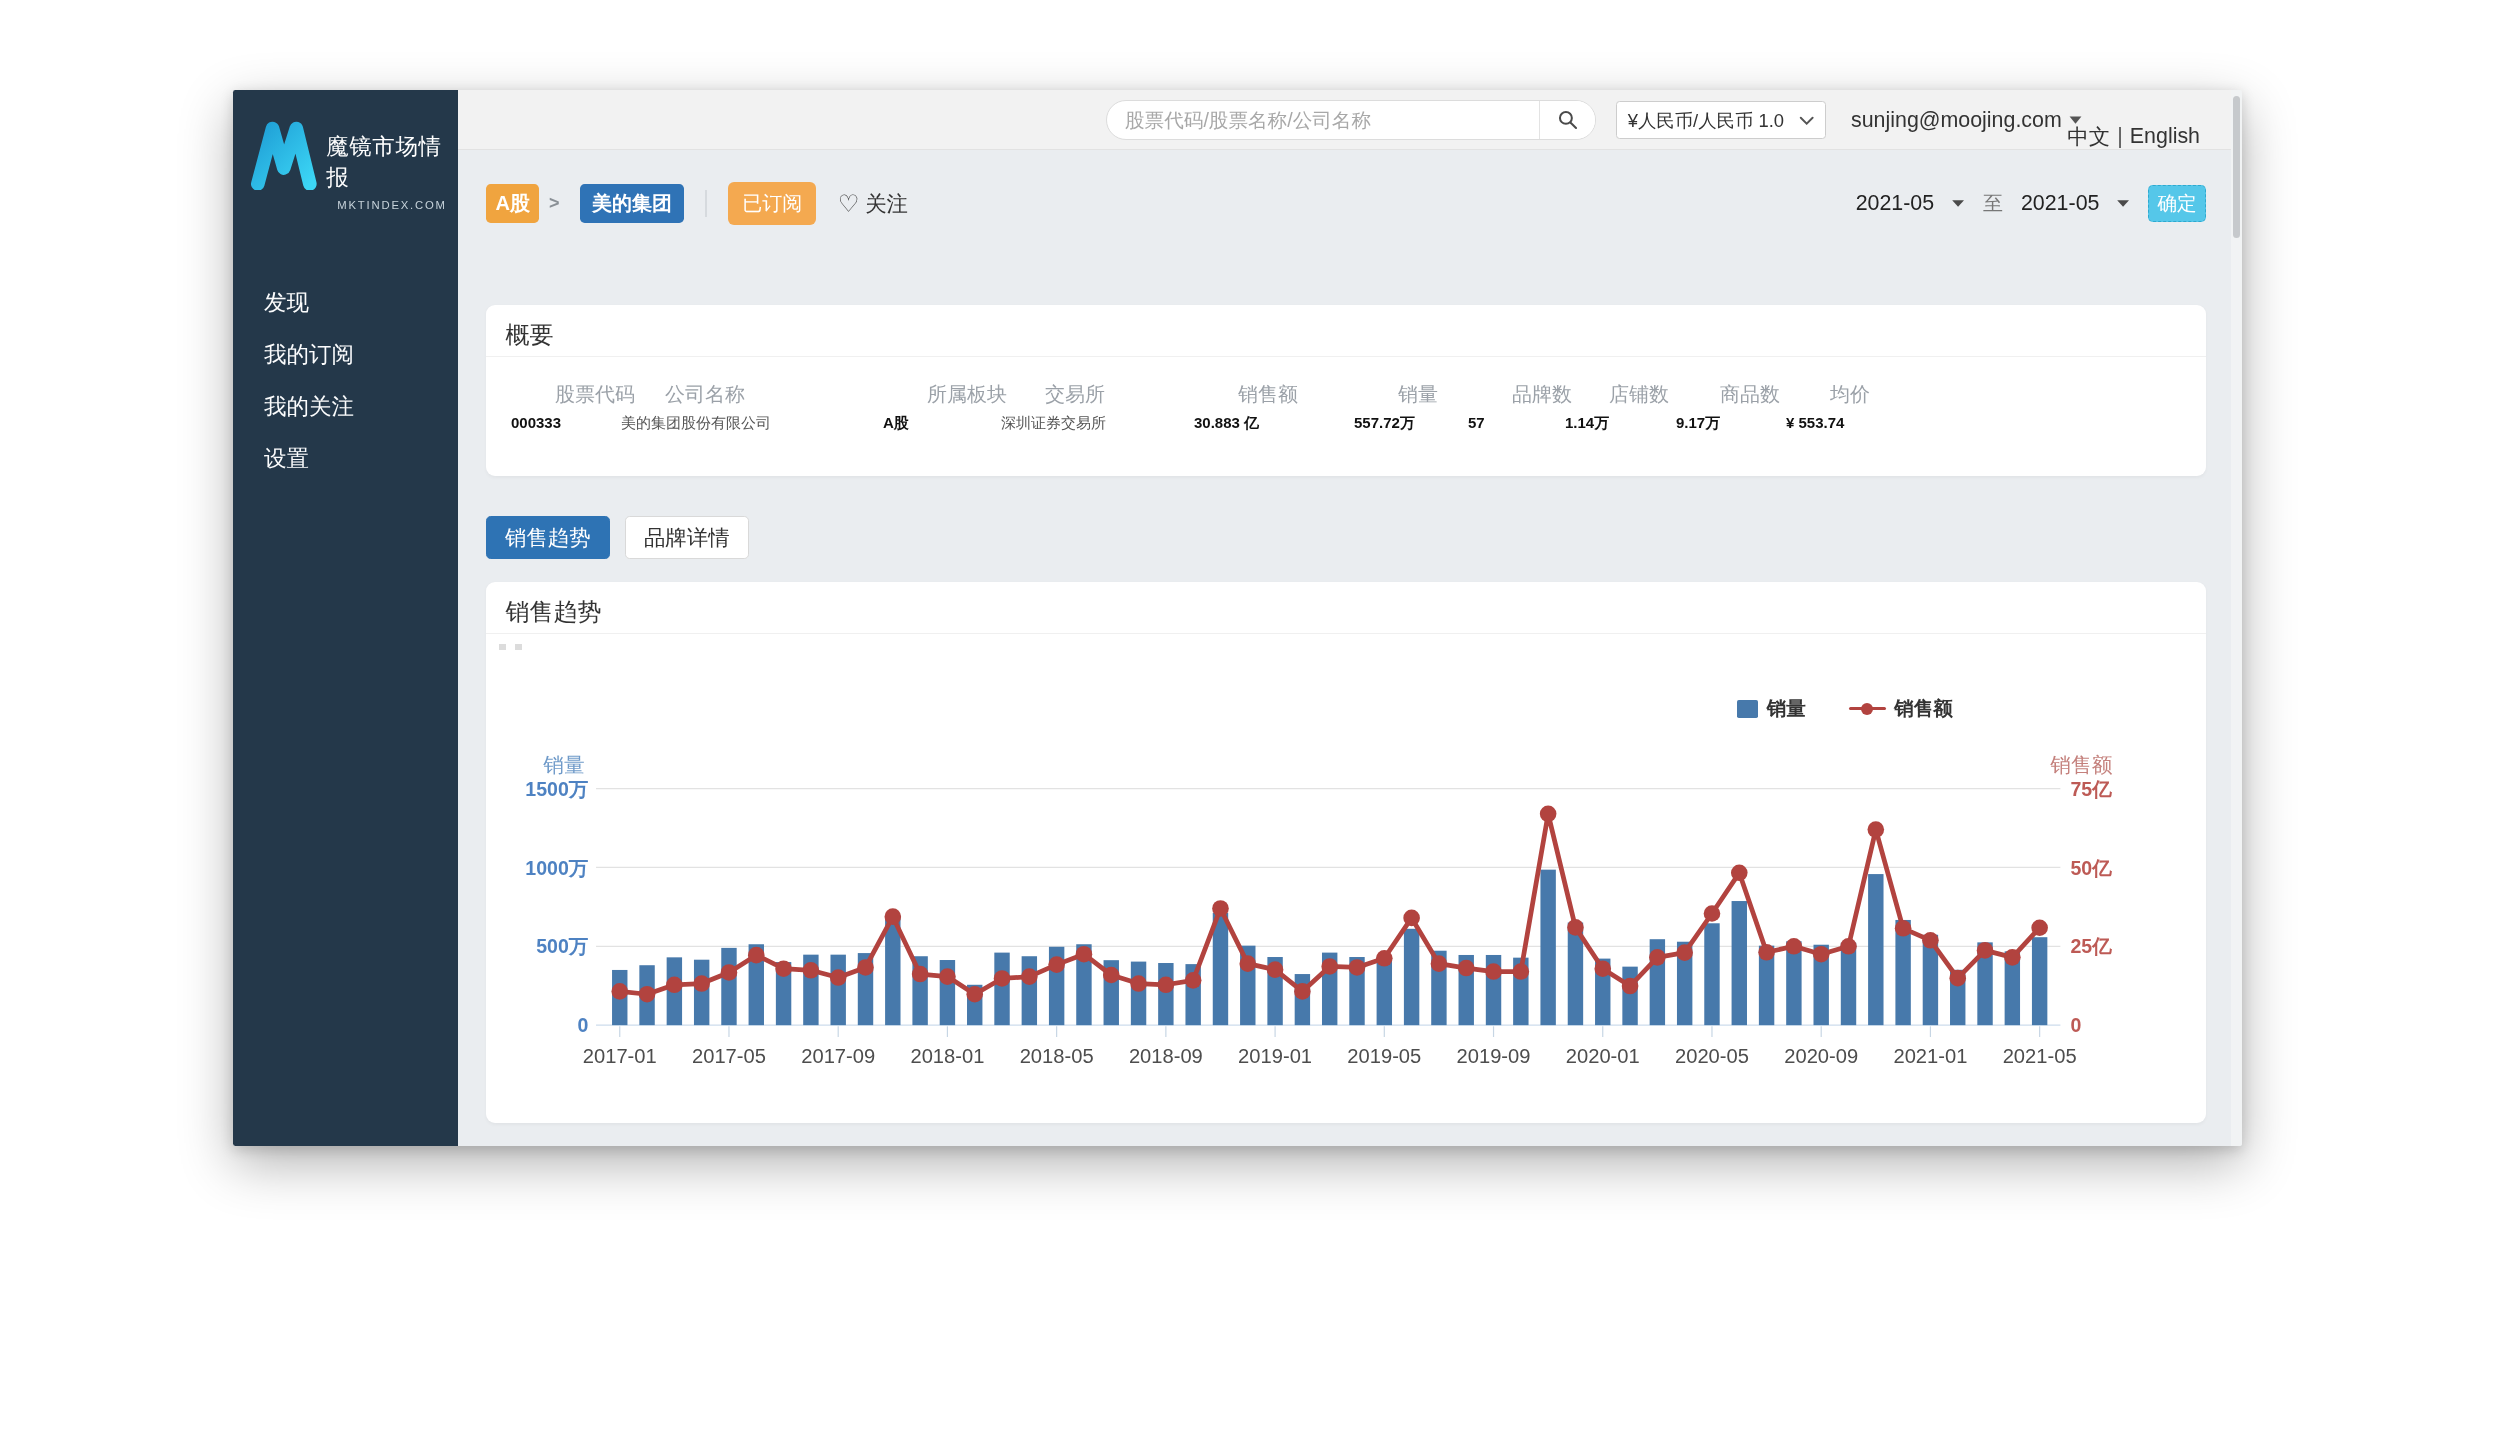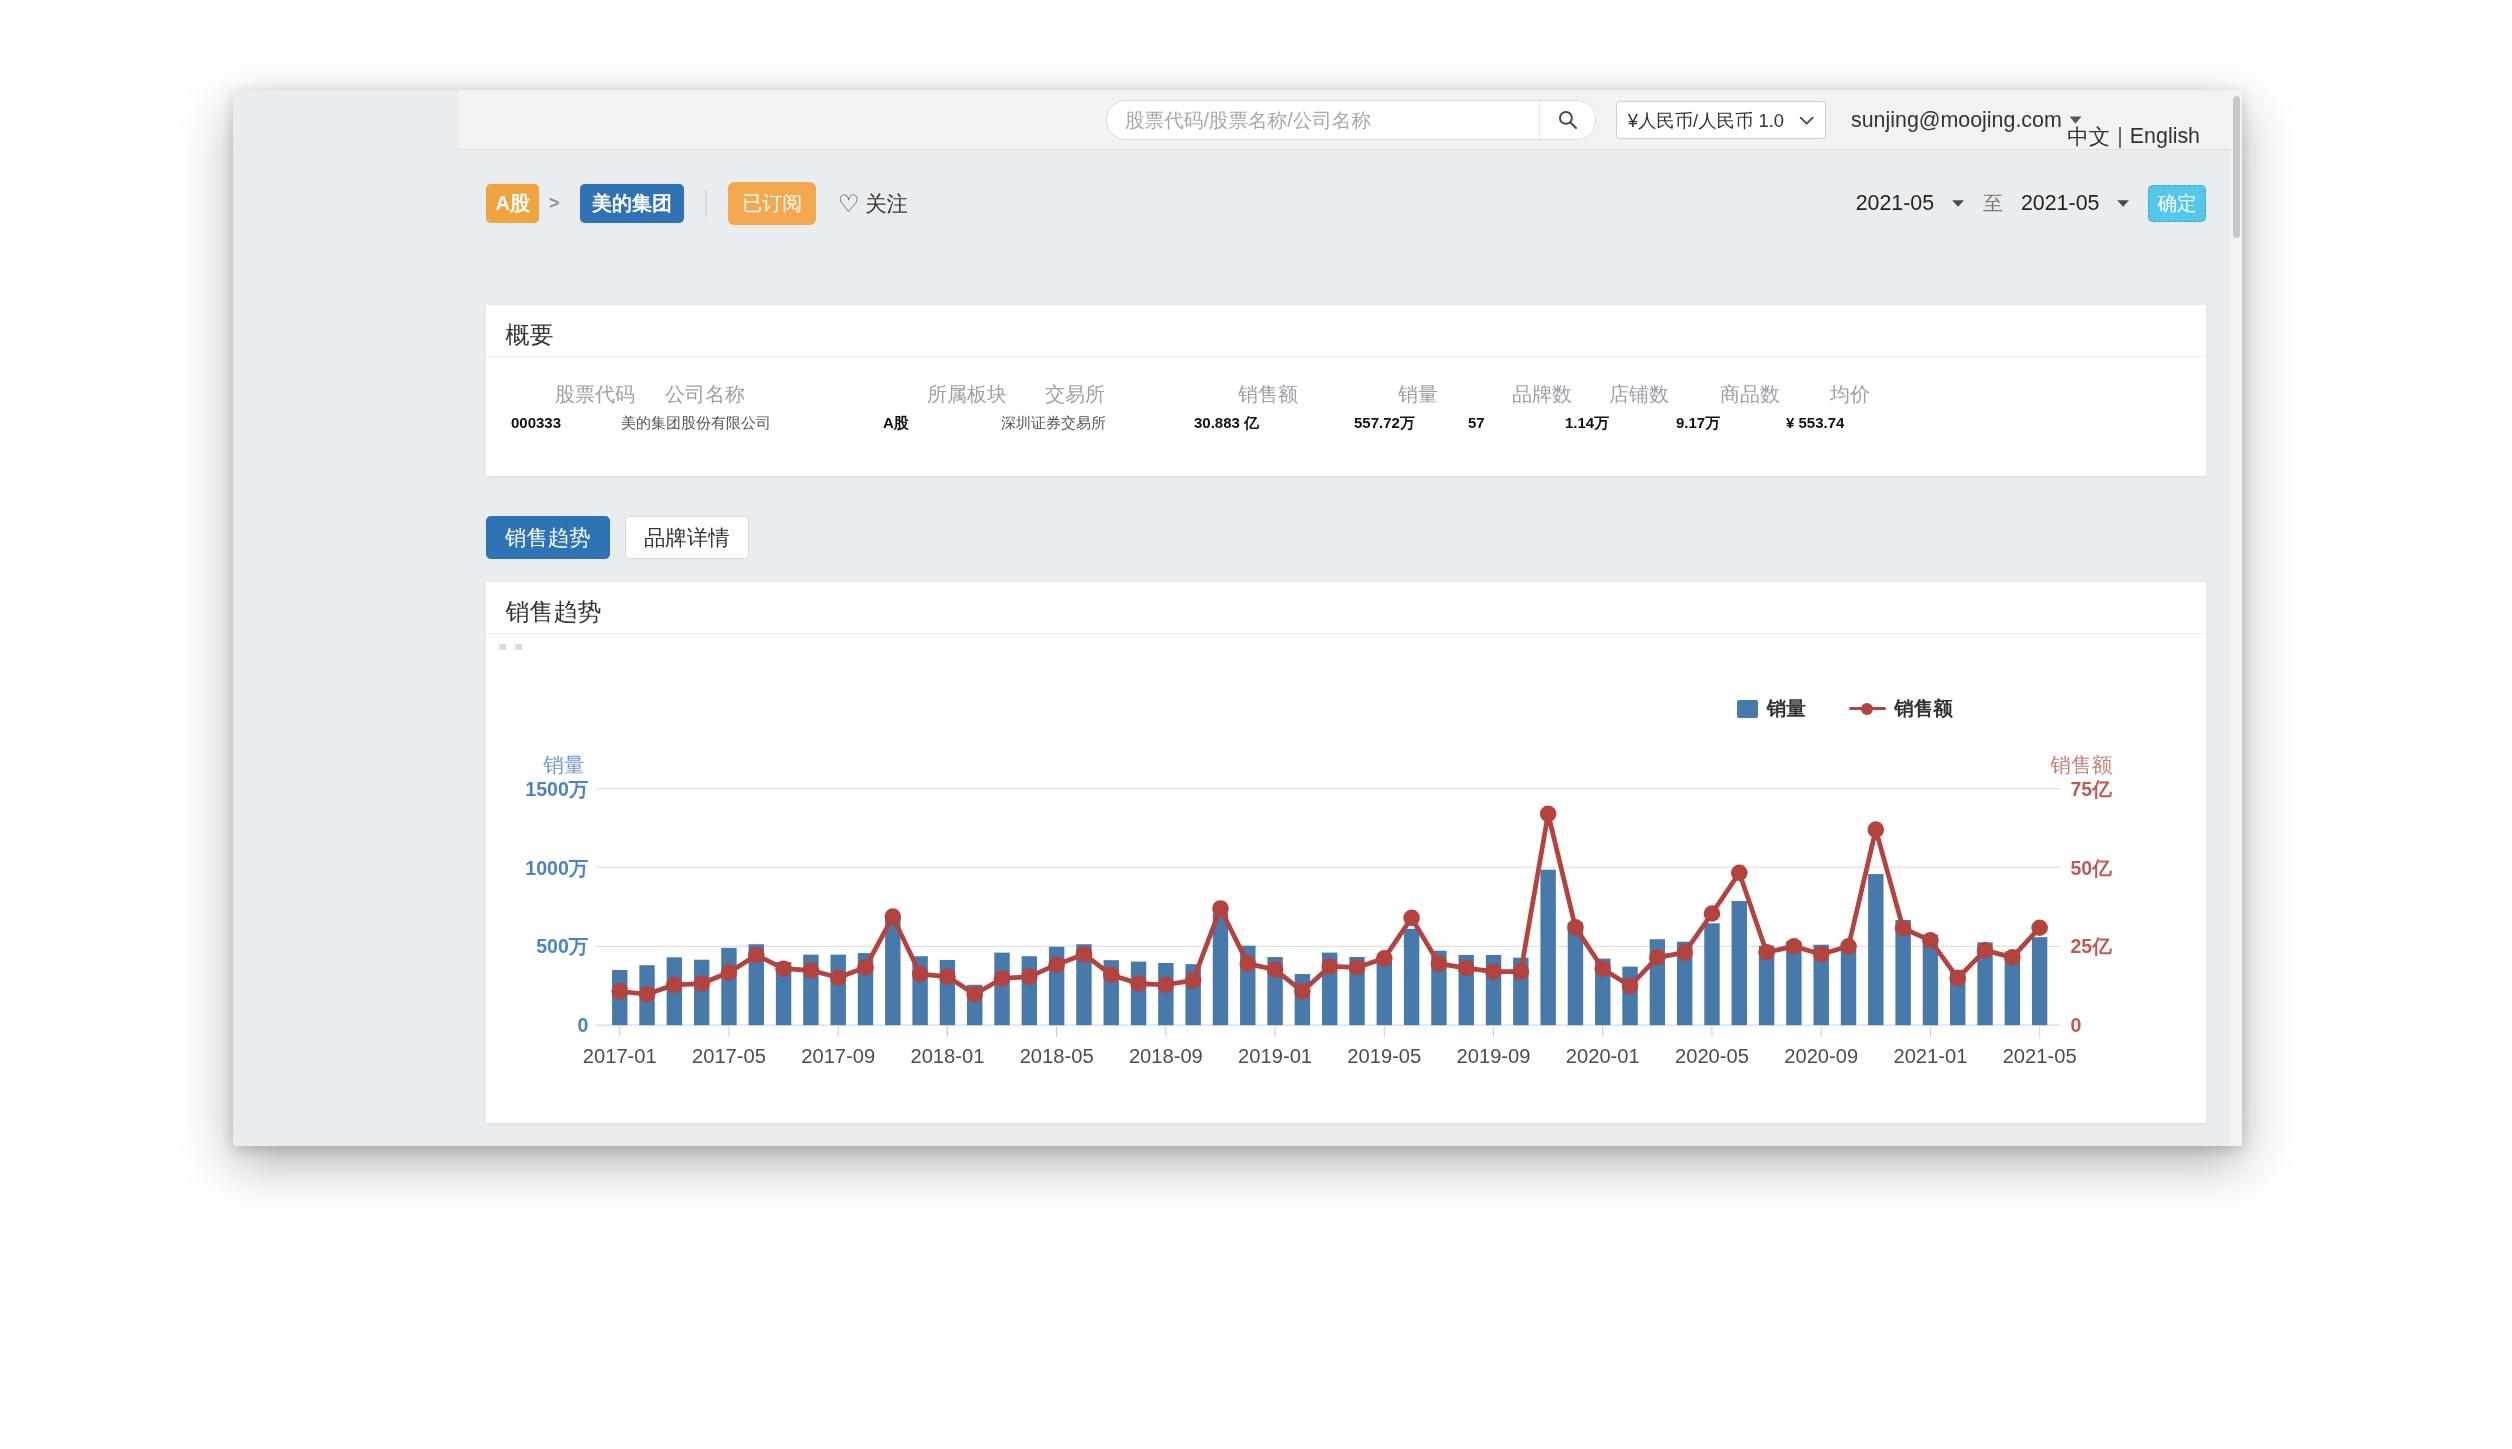--- a/index.html
+++ b/index.html
@@ -56,21 +56,21 @@
     padding:7.7px 14.2px; cursor:pointer; }
   .follow { margin-left:21.4px; display:flex; align-items:center; font-size:21.4px; color:#333; cursor:pointer; }
   .follow .heart { font-size:24px; margin-right:6px; color:#444; }
   .daterange { margin-left:auto; display:flex; align-items:center; }
   .datebox { font-size:21.4px; color:#222; display:flex; align-items:center; cursor:pointer; }
   .datebox .caret { margin-left:16.6px; }
   .to-label { color:#777; font-size:20px; margin:0 18px; }
   .confirm { margin-left:18px; background:#55c7e9; border:1.8px dashed #2fa9cf; color:#fff;
     font-size:19.6px; border-radius:4.7px; padding:3.6px 8.3px; cursor:pointer; }
 
-  .card { position:absolute; left:28px; right:36px; background:#fff; border-radius:1px;
+  .card { position:absolute; left:28px; right:36px; background:#fff; border-radius:9px;
     box-shadow:0 1.2px 3.6px rgba(0,0,0,.04);text-align:right; }
   .card-title { position:absolute; left:19.6px; top:14.2px; font-size:24px; color:#333; }
   .card-divider { position:absolute; left:0; right:0; top:51px; height:1.2px; background:#f0f0f0; }
 
   .overview { top:153px; height:171px; }
   .field { position:absolute; top:0; }
   .field .flabel { position:absolute; top:76px; font-size:20px; color:#9ba1a8; white-space:nowrap;margin-left:44px; }
   .field .fvalue { position:absolute; top:109px; font-size:15px; color:#111; font-weight:bold; white-space:nowrap; }
   .field.muted .fvalue { color:#555; font-weight:normal; }
 
@@ -93,20 +93,43 @@
   .scrollbar { position:absolute; right:0; top:0; width:10.7px; height:100%;
     background:#f1f3f4; border-radius:0 2.4px 2.4px 0; }
   .scroll-thumb { position:absolute; right:1.8px; top:6px; width:7.1px; height:142px;
     background:#c6c9cc; border-radius:3.6px; cursor:pointer; }
 </style>
 </head>
 <body>
 
 <div class="app">
 
+  <div class="sidebar">
+    <div class="logo">
+      <svg width="69" height="71" viewBox="0 0 116 120">
+        <defs>
+          <linearGradient id="mg" x1="0" y1="0" x2="1" y2="1">
+            <stop offset="0" stop-color="#1f9fd6"></stop>
+              <stop offset="1" stop-color="#3cd6f5"></stop>
+          </linearGradient>
+        </defs>
+        <path d="M12 112 L38 14 L58 84 L80 14 L104 112" fill="none" stroke="url(#mg)" stroke-width="24" stroke-linejoin="round" stroke-linecap="round"></path>
+      </svg>
+      <div class="logo-text">
+        <div class="logo-title">魔镜市场情报</div>
+        <div class="logo-sub">MKTINDEX.COM</div>
+      </div>
+    </div>
+    <div class="nav" id="nav">
+        <div class="nav-item" style="top: 71px;">发现</div>
+        <div class="nav-item" style="top: 123px;">我的订阅</div>
+        <div class="nav-item" style="top: 175px;">我的关注</div>
+        <div class="nav-item" style="top: 227px;">设置</div>
+      </div>
+  </div>
 
   <div class="topbar">
     <div class="search">
       <input type="text" placeholder="股票代码/股票名称/公司名称" style="">
       <div class="search-btn">
         <svg width="21.4" height="21.4" viewBox="0 0 36 36">
           <circle cx="15" cy="15" r="10" fill="none" stroke="#4a4a4a" stroke-width="3.4"></circle>
           <line x1="23" y1="23" x2="32" y2="32" stroke="#4a4a4a" stroke-width="3.4" stroke-linecap="round"></line>
         </svg>
       </div>

